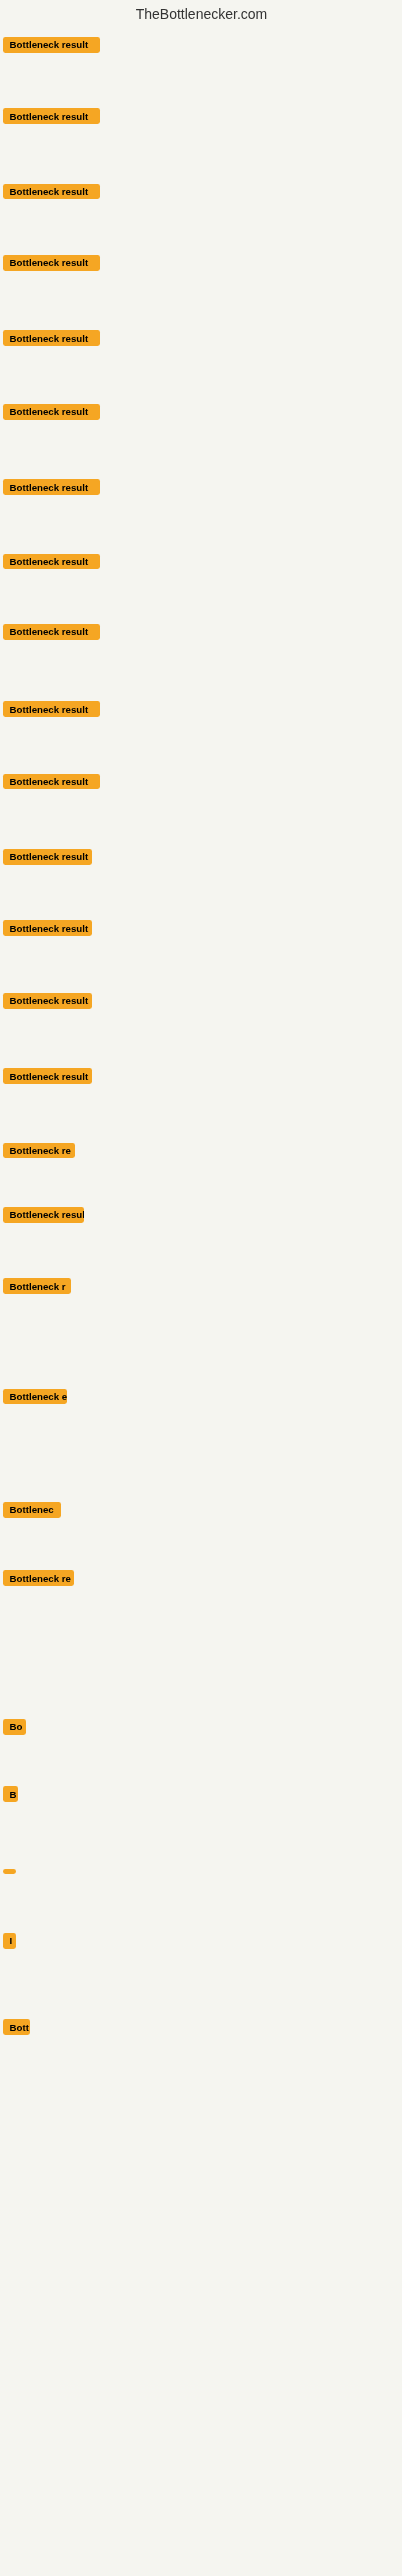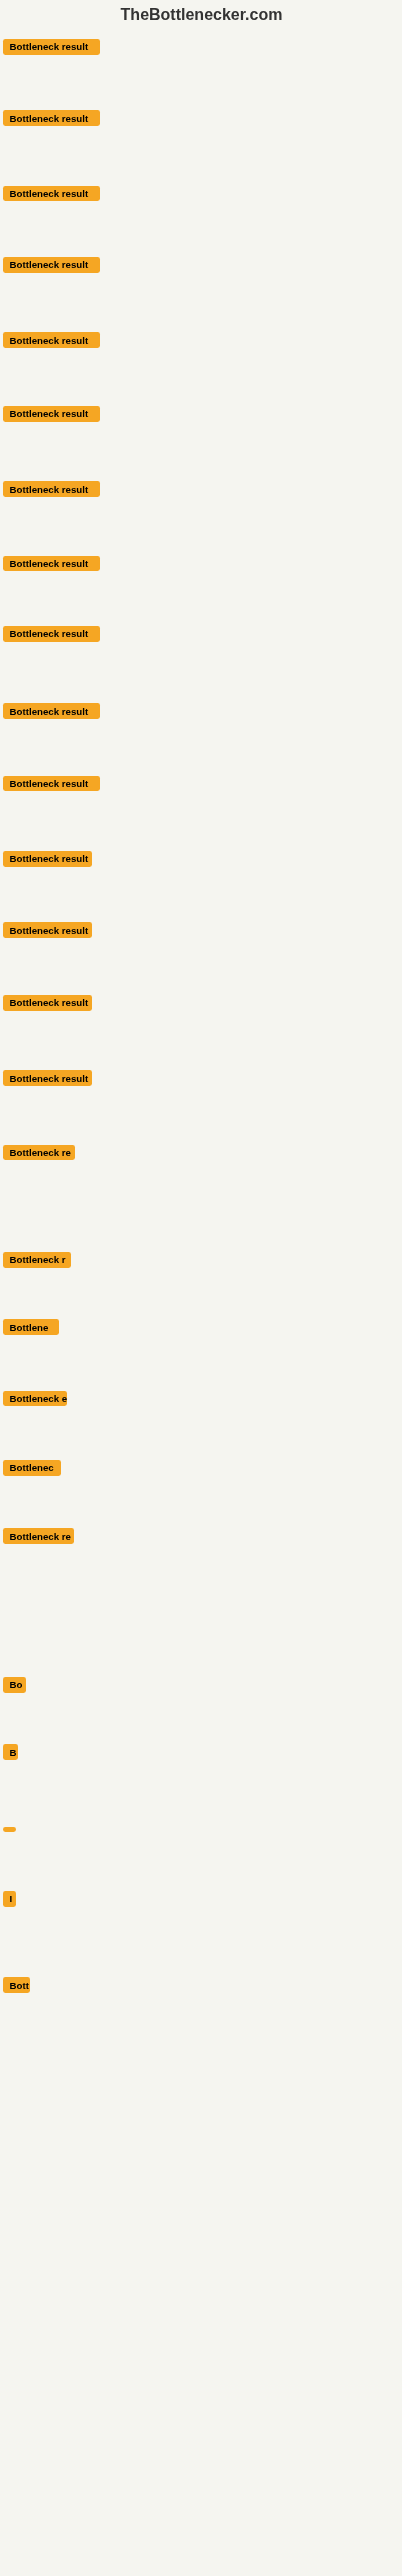--- a/index.html
+++ b/index.html
@@ -12,23 +12,23 @@
       width: 403px;
       min-height: 2576px;
       background-color: #f5f5f0;
       font-family: Arial, sans-serif;
       position: relative;
     }
 
     .site-title {
       text-align: center;
       padding: 6.4px 0 9.7px 0;
-      font-size: 16px;
+      font-size: 14px;
       color: #333;
-      font-weight: bold;
+      font-weight: normal;
     }
 
     .bottleneck-item {
       margin-bottom: 0px;
       padding: 4.8px 0 4.8px 0;
     }
 
     .bottleneck-badge {
       display: inline-block;
       background-color: #f5a623;
@@ -78,28 +78,28 @@
     <div class="bottleneck-item"><span class="bottleneck-badge" style="max-width: 89px; width: 89px;">Bottleneck result</span></div>
     <div style="height: 43px;"></div>
     <div class="bottleneck-item"><span class="bottleneck-badge" style="max-width: 89px; width: 89px;">Bottleneck result</span></div>
     <div style="height: 44px;"></div>
     <div class="bottleneck-item"><span class="bottleneck-badge" style="max-width: 89px; width: 89px;">Bottleneck result</span></div>
     <div style="height: 47px;"></div>
     <div class="bottleneck-item"><span class="bottleneck-badge" style="max-width: 89px; width: 89px;">Bottleneck result</span></div>
     <div style="height: 46px;"></div>
     <div class="bottleneck-item"><span class="bottleneck-badge" style="max-width: 72px; width: 72px;">Bottleneck re</span></div>
     <div style="height: 36px;"></div>
+    <div class="bottleneck-item"><span class="bottleneck-badge" style="max-width: 81px; width: 81px;">Bottleneck resul</span></div>
     <div style="height: 43px;"></div>
     <div class="bottleneck-item"><span class="bottleneck-badge" style="max-width: 68px; width: 72px; text-align: center;">Bottleneck r</span></div>
     <div style="height: 39px;"></div>
-    <div class="bottleneck-item"><span class="bottleneck-badge" style="max-width: 56px; width: 56px;">Bottlene</span></div>
     <div style="height: 43px;"></div>
     <div class="bottleneck-item"><span class="bottleneck-badge" style="max-width: 64px; width: 64px;">Bottleneck e</span></div>
     <div style="height: 41px;"></div>
-    <div class="bottleneck-item"><span class="bottleneck-badge" style="max-width: 58px; width: 58px;">Bottlenec</span></div>
+    <div class="bottleneck-item"><span class="bottleneck-badge" style="max-width: 58px; width: 58px; margin-top: 44px;">Bottlenec</span></div>
     <div style="height: 40px;"></div>
     <div class="bottleneck-item"><span class="bottleneck-badge" style="max-width: 71px; width: 71px;">Bottleneck re</span></div>
     <div style="height: 41px;"></div>
     <div style="height: 40px;"></div>
     <div style="height: 39px;"></div>
     <div class="bottleneck-item"><span class="bottleneck-badge" style="max-width: 22.5px; width: 22.5px;">Bo</span></div>
     <div style="height: 39px;"></div>
     <div class="bottleneck-item"><span class="bottleneck-badge" style="max-width: 14.5px; width: 14.5px;">B</span></div>
     <div style="height: 47px;"></div>
     <div class="bottleneck-item"><span class="bottleneck-badge" style="max-width: 6.4px; width: 6.4px;"></span></div>

